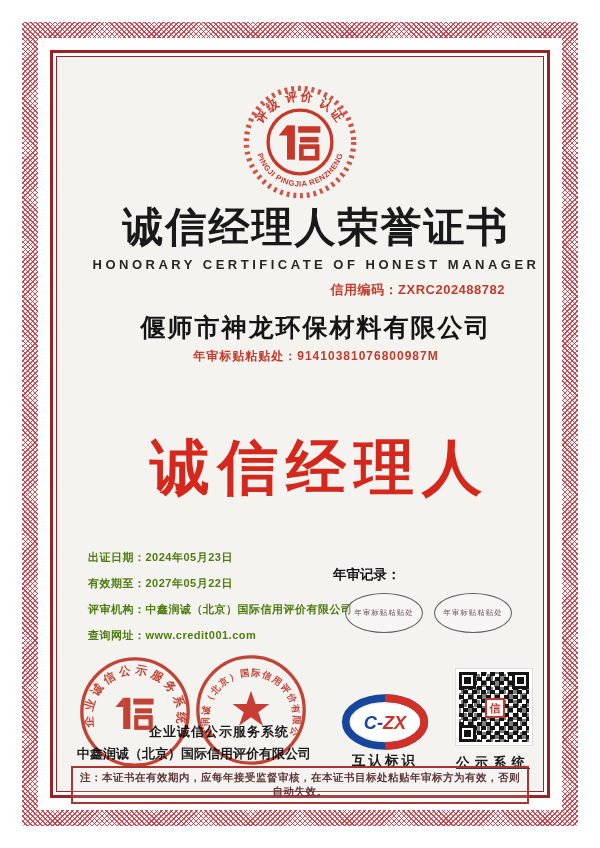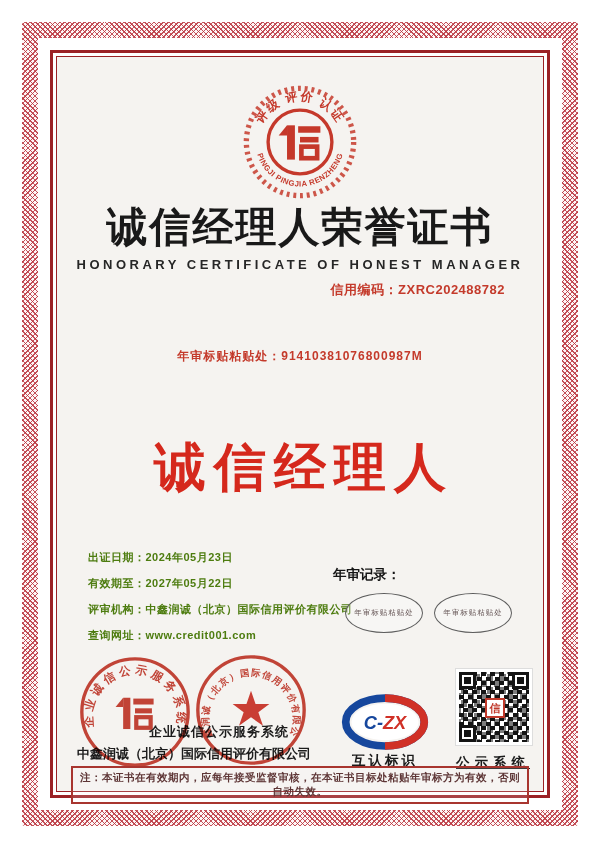--- a/index.html
+++ b/index.html
@@ -11,30 +11,30 @@
     background:
       repeating-linear-gradient(45deg, rgba(186,52,62,.85) 0 1px, transparent 1px 3.5px),
       repeating-linear-gradient(-45deg, rgba(186,52,62,.85) 0 1px, transparent 1px 3.5px),
       #fdf6f6;
     border-radius:3px;}
   .lattice-cover{position:absolute;inset:38px;background:#ffffff;}
   .border-thick{position:absolute;inset:50px;border:3px solid #9b2125;}
   .inner{position:absolute;inset:56px;border:1px solid #9b2125;background:#f5f3f0;}
 
   .abs{position:absolute;}
-  .center-x{left:0;width:100%;text-align:center;}
+  .center-x{left:16px;width:100%;text-align:center;}
 
   
   .title{font-family:"Liberation Serif",serif;font-weight:900;font-size:41px;line-height:48px;color:#191919;letter-spacing:2px;}
   .subtitle{font-weight:bold;font-size:13px;color:#262626;letter-spacing:3.5px;}
   .credit-line{font-size:13px;font-weight:bold;color:#c43a2b;letter-spacing:.5px;}
   .company{font-family:"Liberation Serif",serif;font-weight:900;font-size:25px;color:#151515;letter-spacing:2px;}
   .social{font-size:12px;font-weight:bold;color:#c43a2b;letter-spacing:1px;}
   .person{font-family:"Liberation Serif",serif;font-weight:900;font-size:39px;color:#111;letter-spacing:12px;text-indent:12px;}
-  .honor{font-family:"Liberation Serif",serif;font-weight:900;font-size:52px;line-height:62px;color:#d5281c;letter-spacing:8px;text-indent:8px;}
+  .honor{font-family:"Liberation Serif",serif;font-weight:900;font-size:60px;line-height:62px;color:#d5281c;letter-spacing:8px;text-indent:8px;}
 
   
   .info{left:31px;top:492px;}
   .info-line{font-size:11px;font-weight:bold;color:#4d7c0f;line-height:17px;margin-bottom:9px;letter-spacing:.5px;}
   .annual-label{left:276px;top:509px;font-size:13.5px;font-weight:bold;color:#141414;}
   .ellipse-row{left:288px;top:536px;display:flex;gap:11px;}
   .sticker-ellipse{width:76px;height:38px;border:1.5px solid #5d5d5d;border-radius:50%;
     display:flex;align-items:center;justify-content:center;font-size:7.5px;color:#6a5a5a;letter-spacing:1px;background:rgba(255,255,255,.25);}
 
   
@@ -102,20 +102,21 @@
       <use href="#xin-logo" x="37" y="37" width="46" height="46"></use>
     </svg>
 
     <div class="abs center-x title" style="top:146px;">诚信经理人荣誉证书</div>
     <div class="abs center-x subtitle" style="top:200px;">HONORARY CERTIFICATE OF HONEST MANAGER</div>
 
     <div class="abs credit-line" style="top:224px;right:38px;">
       <span>信用编码：</span><span>ZXRC202488782</span>
     </div>
 
+    <div class="abs center-x company" style="top:254px;">偃师市神龙环保材料有限公司</div>
     <div class="abs center-x social" style="top:291px;">
       <span>年审标贴粘贴处：</span><span>91410381076800987M</span>
     </div>
 
     <div class="abs center-x honor" style="top:380px;">诚信经理人</div>
 
     <div class="abs info">
       <div class="info-line"><span>出证日期：</span><span>2024年05月23日</span></div>
       <div class="info-line"><span>有效期至：</span><span>2027年05月22日</span></div>
       <div class="info-line"><span>评审机构：</span><span>中鑫润诚（北京）国际信用评价有限公司</span></div>

